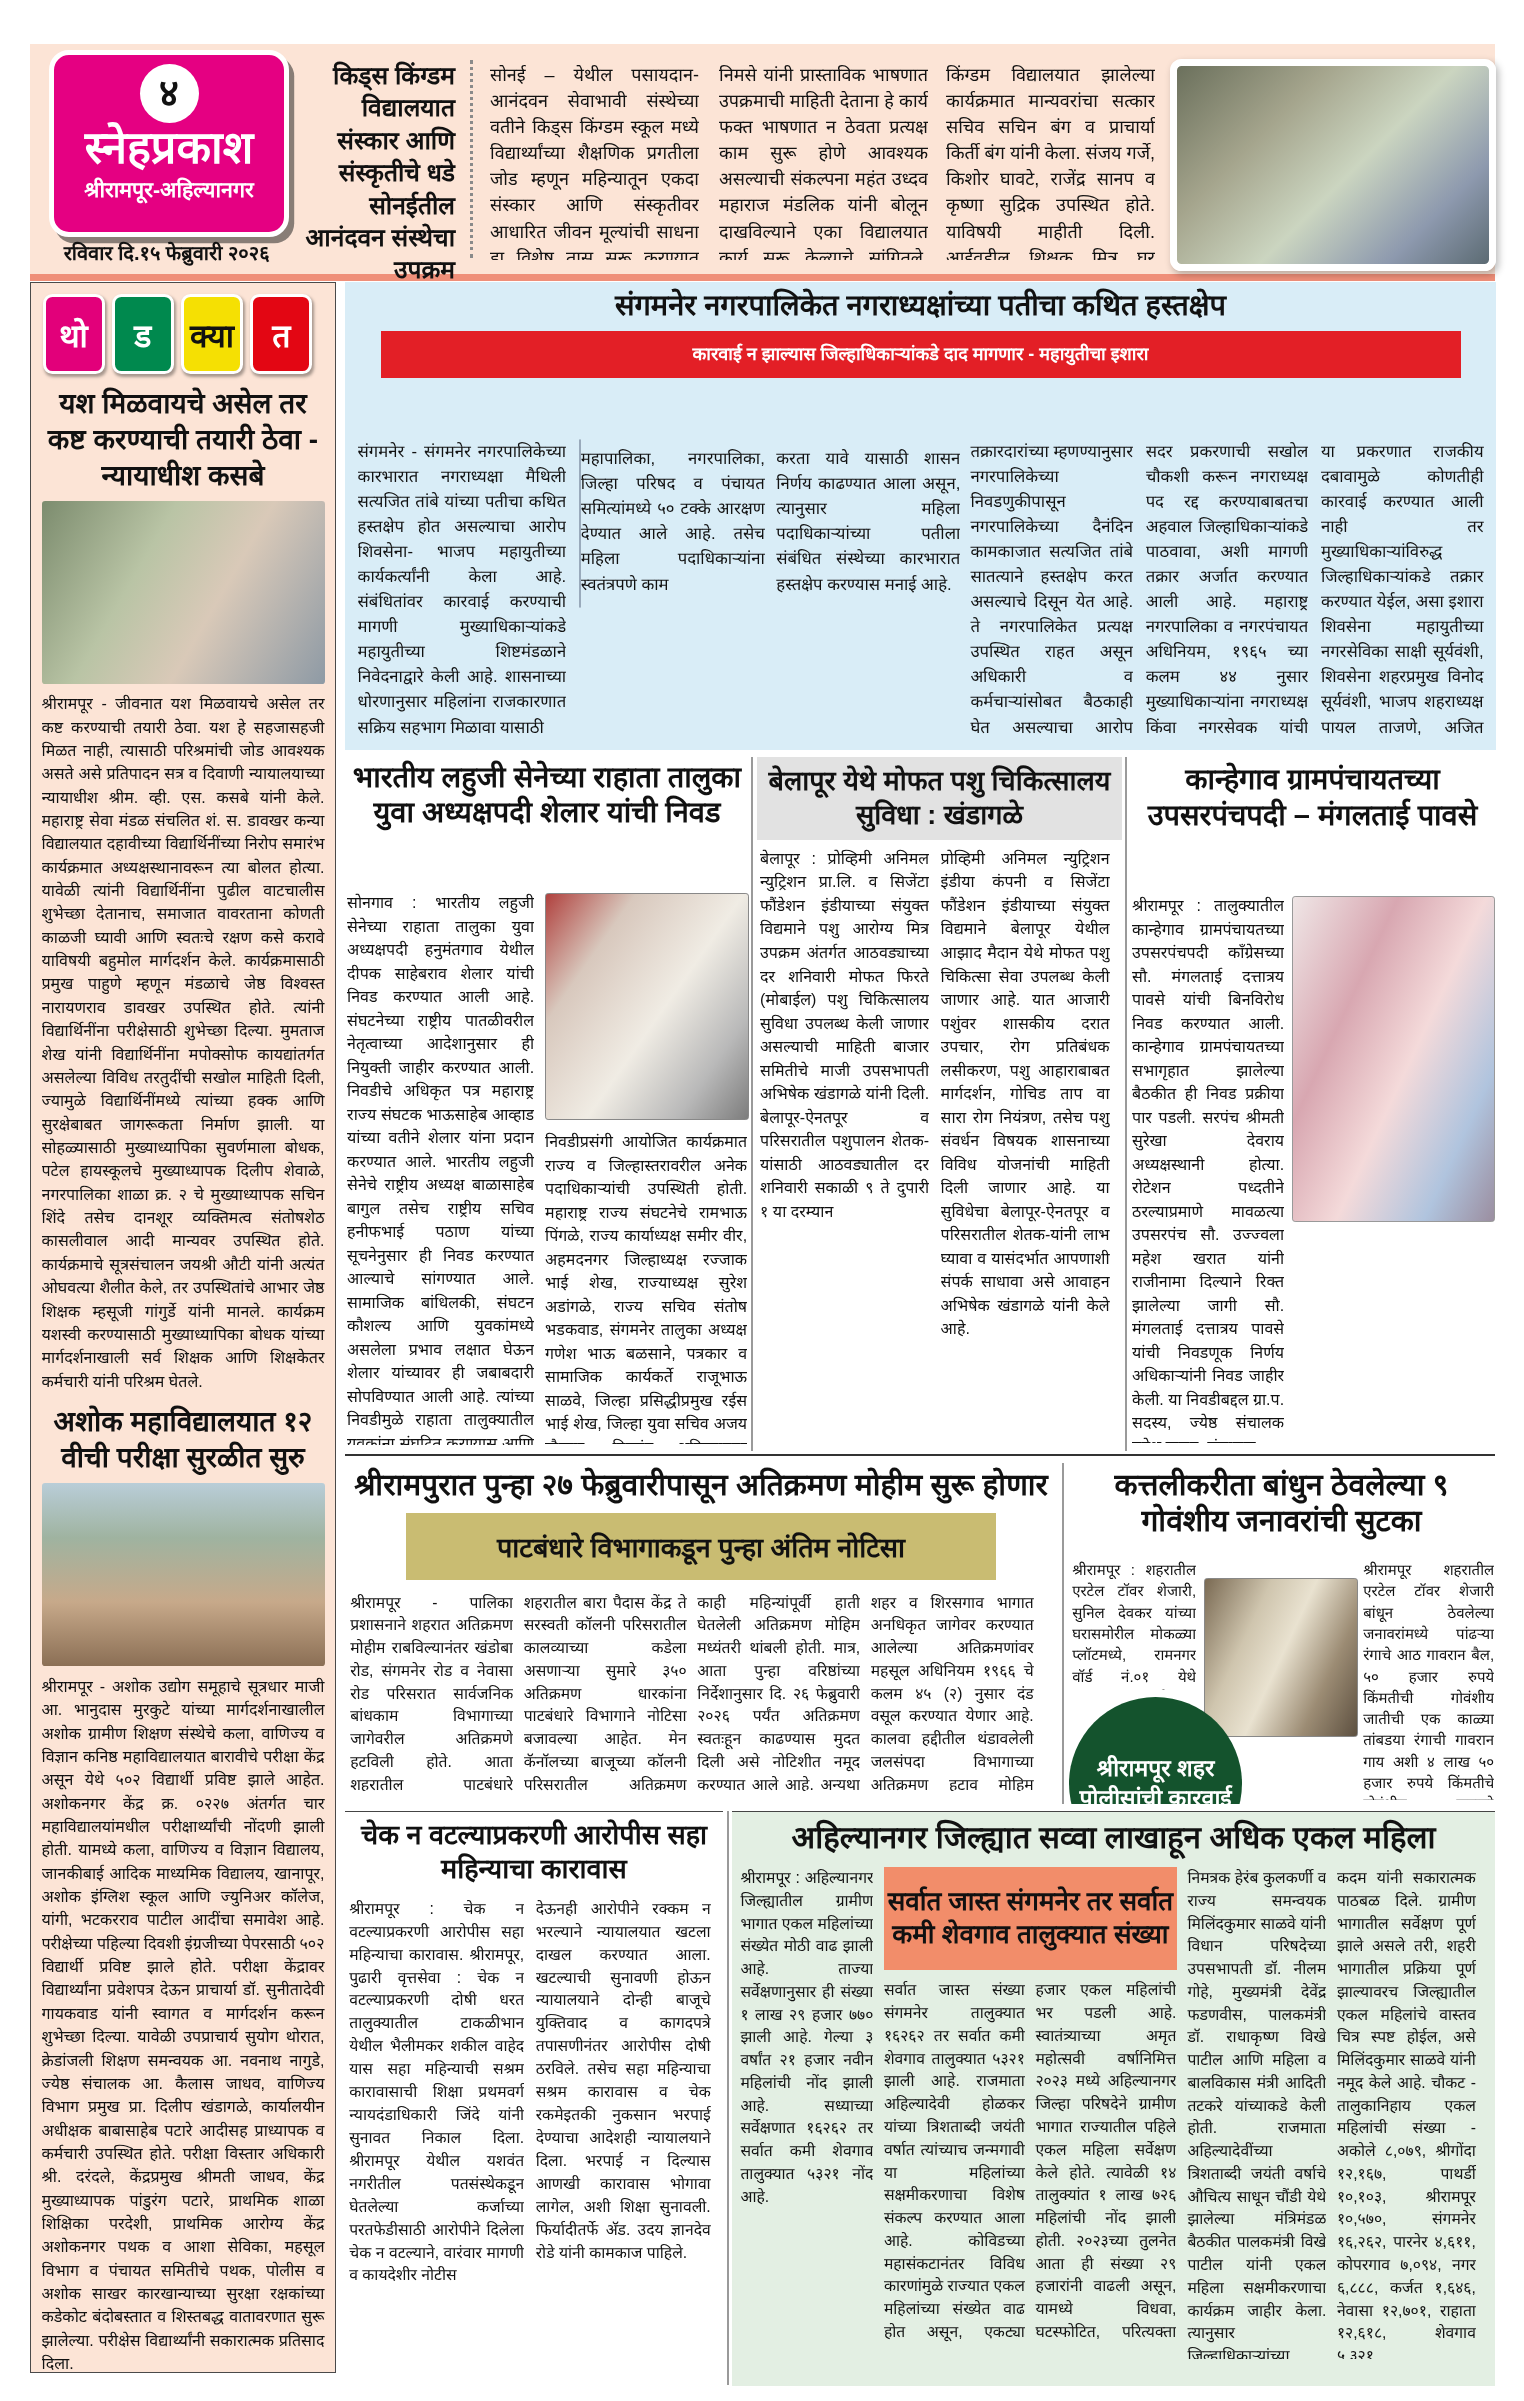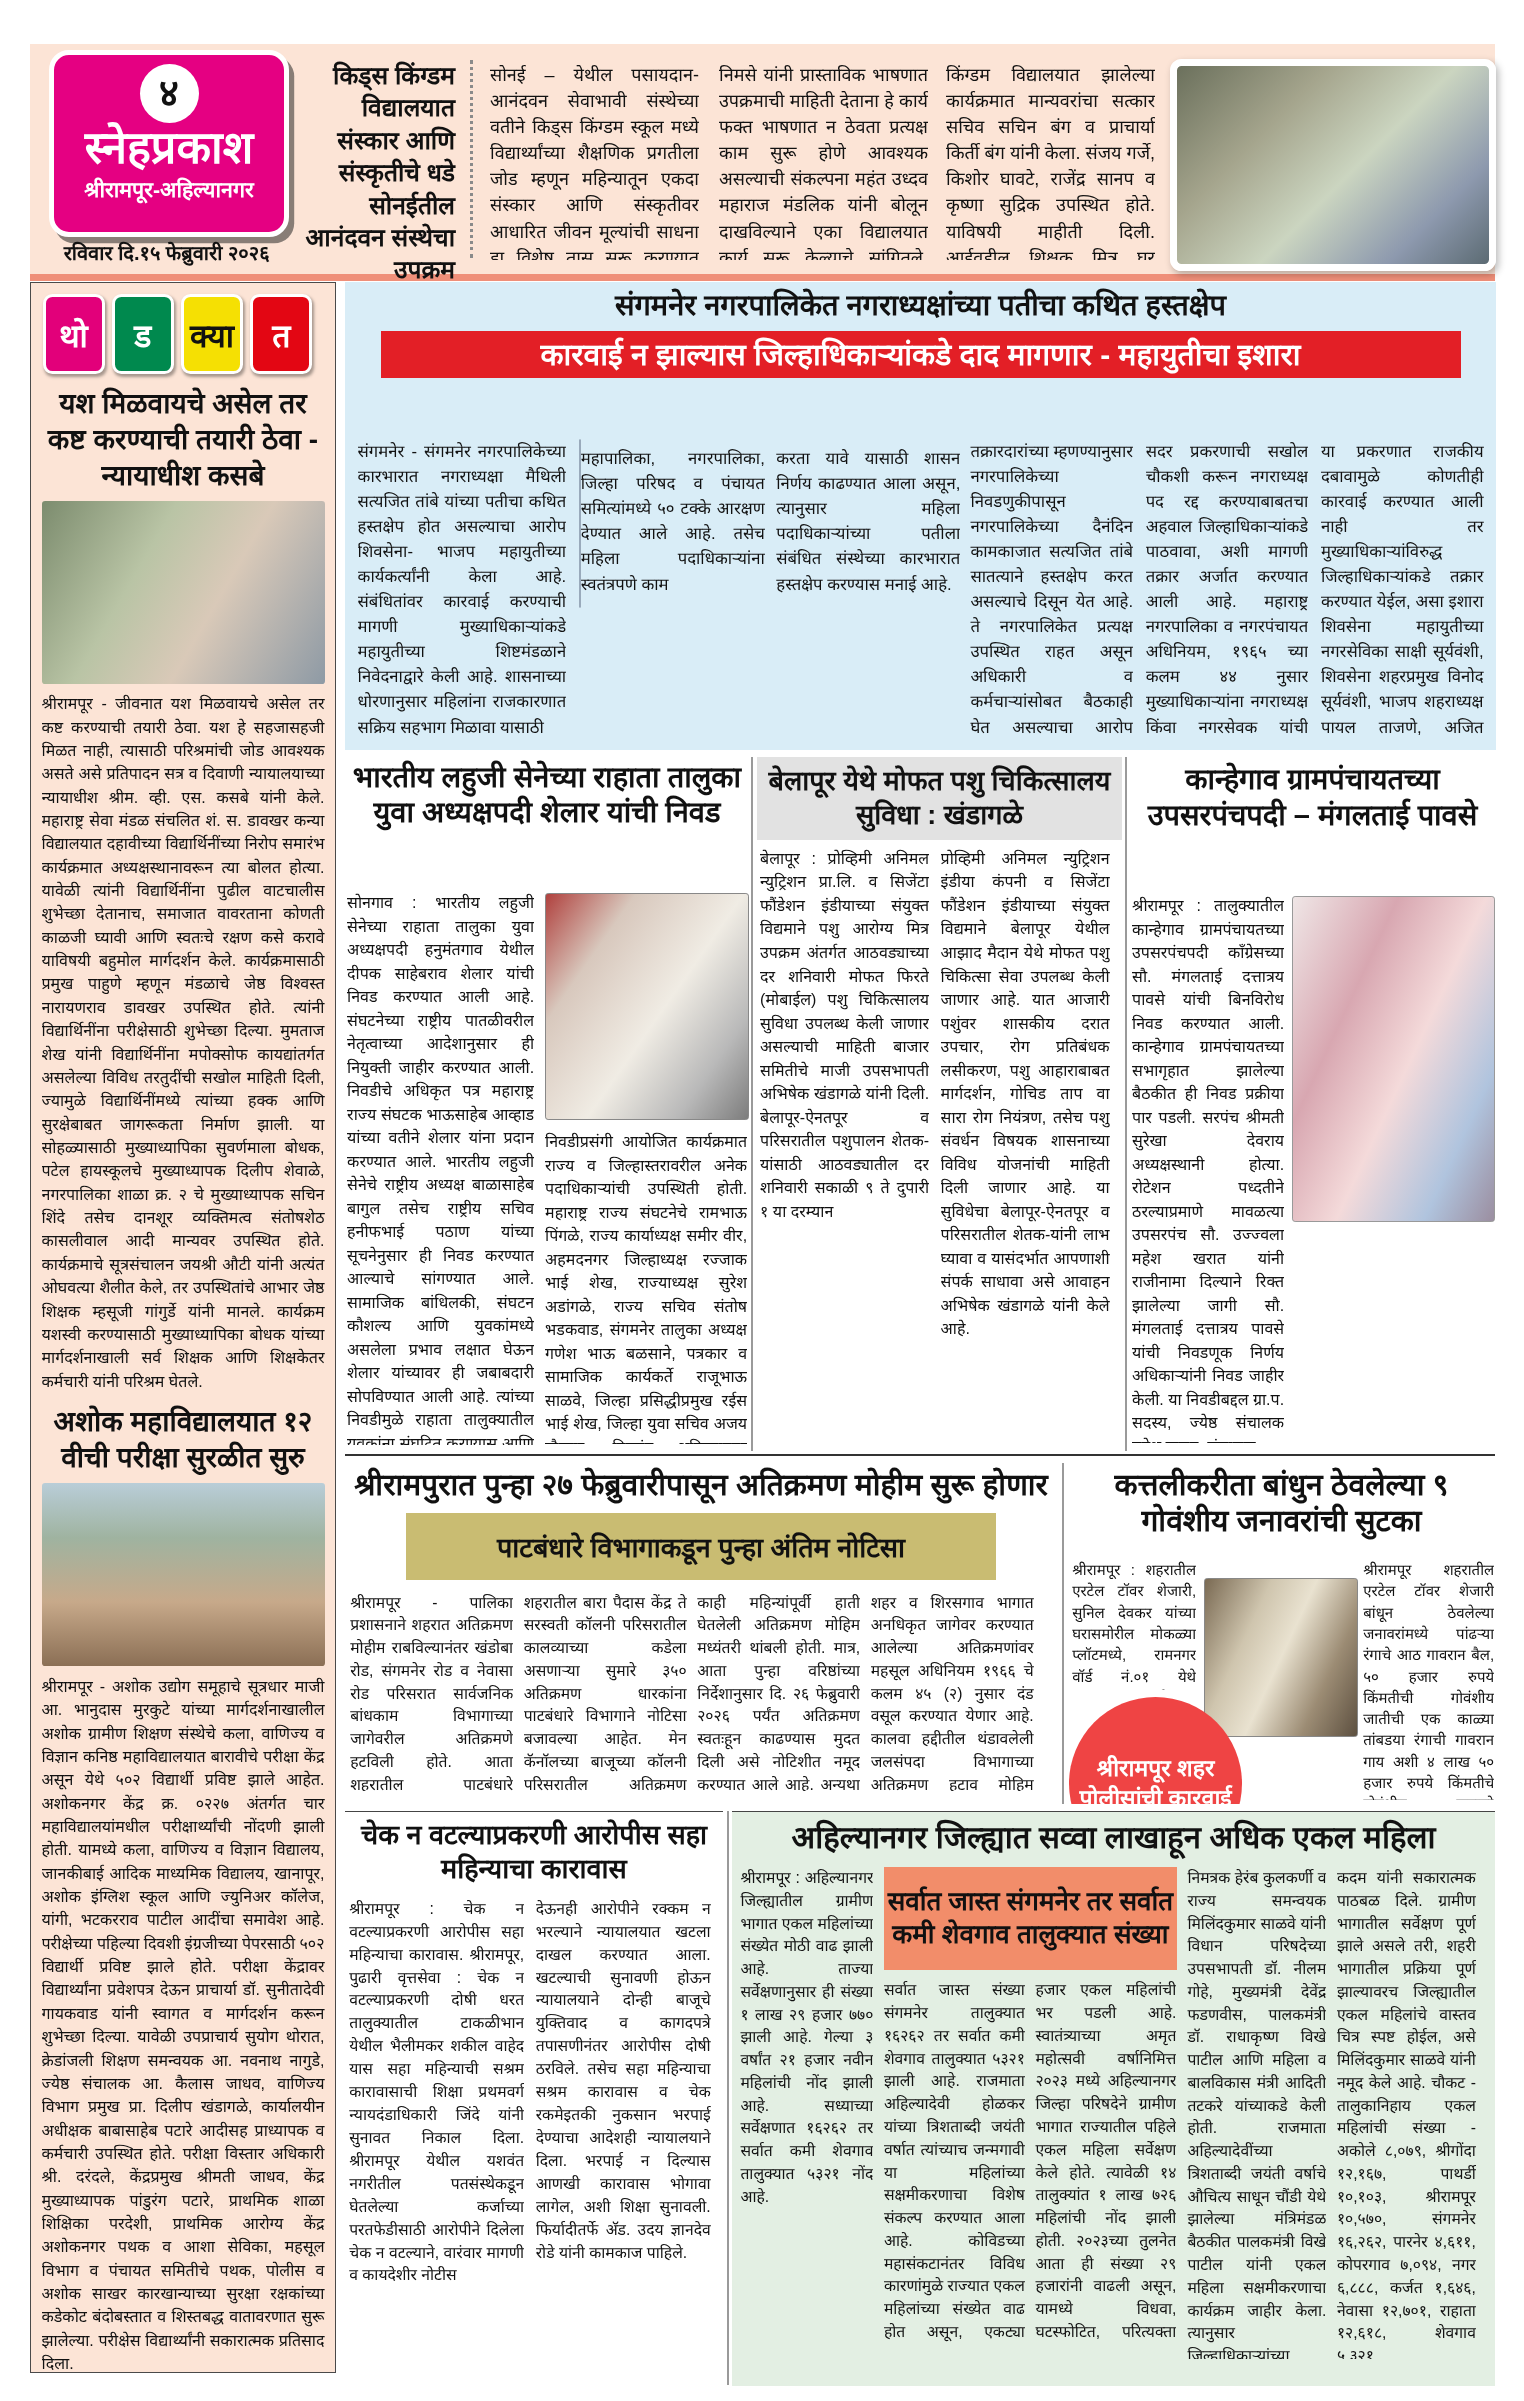--- a/index.html
+++ b/index.html
@@ -26,21 +26,21 @@
   .tile{width:62px;height:80px;border-radius:9.4px;border:3.1px solid #ffffff;box-sizing:border-box;box-shadow:1.6px 2.1px 3.1px rgba(0,0,0,.35);display:flex;align-items:center;justify-content:center;font-weight:bold;font-size:32px;color:#fff;}
   .tile.dark{color:#111;}
   .lc-head{font-weight:bold;font-size:28px;line-height:1.28;text-align:center;margin:11.5px 0 7.3px;}
   .lc-photo{width:100%;height:183px;margin:3.1px 0 8.4px;}
   .ph-yash{background:linear-gradient(120deg,#7c8c6e,#b9c4a5 35%,#d9c9b8 60%,#8e9aa5);}
   .ph-ashok{background:linear-gradient(180deg,#b9cdd8 0%,#9fb3a0 30%,#c7a98a 65%,#8b6f55 100%);}
   .lc-body{font-size:16px;line-height:1.46;}
   
   .mainstory{left:345px;top:282px;width:1151px;height:468px;background:#d9edf7;overflow:hidden;}
   .ms-head{margin:7.3px 10.5px 0;text-align:center;font-size:29px;font-weight:bold;line-height:1.15;}
-  .ms-bar{margin:8.4px auto 0;width:1080px;height:47px;background:#e31f26;color:#fff;font-weight:bold;font-size:30px;text-align:center;line-height:47px;overflow:hidden;}
+  .ms-bar{margin:8.4px auto 0;width:1080px;height:47px;background:#e31f26;color:#fff;font-weight:bold;font-size:18px;text-align:center;line-height:47px;overflow:hidden;}
   .ms-body{position:absolute;left:12.6px;top:157px;width:1126px;height:299px;display:flex;gap:12.6px;}
   .ms-col{font-size:16.7px;line-height:1.5;}
   .ms-c1{width:209px;}
   .ms-center{width:379px;display:flex;flex-direction:row;}
   .ms-photo{width:100%;height:167px;background:linear-gradient(115deg,#8d7b68 0%,#c8b6a6 25%,#e8d8c3 45%,#a4907c 70%,#6d5d4b 100%);border:1px solid #9ab;}
   .ms-under{display:flex;gap:11.5px;margin-top:7.3px;flex:1;}
   .ms-under .ms-col{width:184px;}
   .ms-c4,.ms-c5,.ms-c6{width:163px;}
   
   .midband-sep{left:345px;top:1454px;width:1150px;height:1.6px;background:#333;}
@@ -66,21 +66,21 @@
   .at-head{margin:4.2px 3.1px 0;text-align:center;font-weight:bold;font-size:30px;line-height:1.18;}
   .at-box{margin:10.5px auto 0;width:590px;height:67px;background:#c9bc72;display:flex;align-items:center;justify-content:center;font-weight:bold;font-size:27px;}
   .at-cols{display:flex;gap:10.5px;padding:11.5px 5.2px 0;}
   .at-col{width:163px;height:199px;font-size:15.7px;line-height:1.45;}
   
   .cattle{left:1068px;top:1463px;width:427px;height:341px;background:#fff;overflow:hidden;}
   .ct-head{margin:4.2px 2.1px 0;text-align:center;font-weight:bold;font-size:30px;line-height:1.2;}
   .ct-body{position:absolute;left:4.2px;top:94px;width:418px;height:243px;}
   .ct-c1{position:absolute;left:0;top:2.1px;width:124px;height:131px;font-size:15px;line-height:1.42;}
   .ct-photo{position:absolute;left:132px;top:21px;width:152px;height:157px;background:linear-gradient(115deg,#7a6a53 0%,#cfc5ae 30%,#e9e2d0 50%,#9c8c74 75%,#5d5040 100%);border:1px solid #888;}
-  .ct-badge{position:absolute;left:-3.1px;top:140px;width:173px;height:173px;border-radius:50%;background:#ef4444;color:#fff;font-weight:bold;font-size:23px;line-height:1.3;display:flex;align-items:center;justify-content:center;text-align:center;padding:8.4px;box-sizing:border-box;}
+  .ct-badge{position:absolute;left:-3.1px;top:140px;width:173px;height:173px;border-radius:50%;background:#14532d;color:#fff;font-weight:bold;font-size:23px;line-height:1.3;display:flex;align-items:center;justify-content:center;text-align:center;padding:8.4px;box-sizing:border-box;}
   .ct-c2{position:absolute;left:291px;top:2.1px;width:131px;height:241px;font-size:15px;line-height:1.42;}
   
   .cheque{left:345px;top:1811px;width:378px;height:574px;background:#fff;overflow:hidden;border-top:1.6px solid #444;}
   .ch-head{margin:7.3px 4.2px 0;text-align:center;font-weight:bold;font-size:27px;line-height:1.24;}
   .ch-cols{display:flex;gap:11.5px;padding:11.5px 4.2px 0;}
   .ch-col{width:175px;height:455px;font-size:15.7px;line-height:1.46;}
   
   .ekal{left:732px;top:1811px;width:763px;height:574px;background:#e3efe3;overflow:hidden;border-top:1.6px solid #444;}
   .ek-head{margin:7.3px 3.1px 0;text-align:center;font-weight:bold;font-size:31px;line-height:1.2;}
   .ek-body{display:flex;gap:10.5px;padding:10.5px 8.4px 0;}

